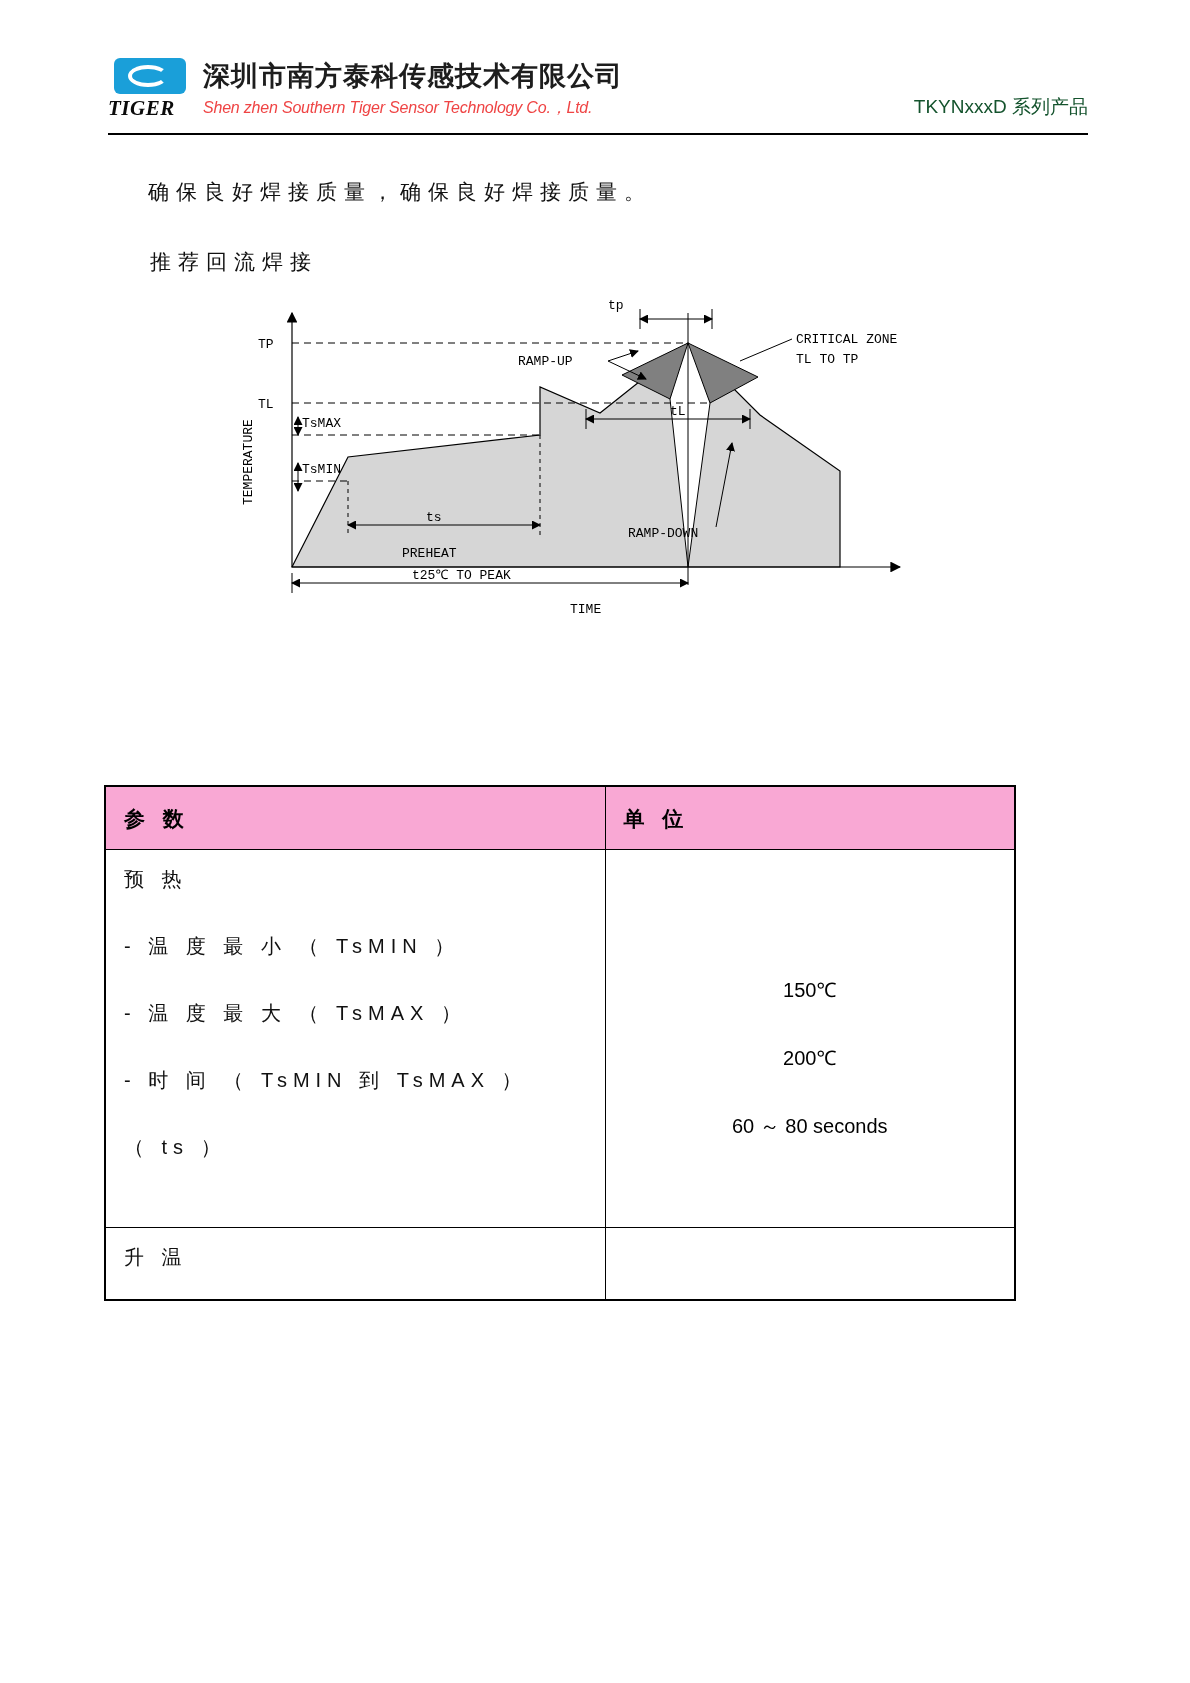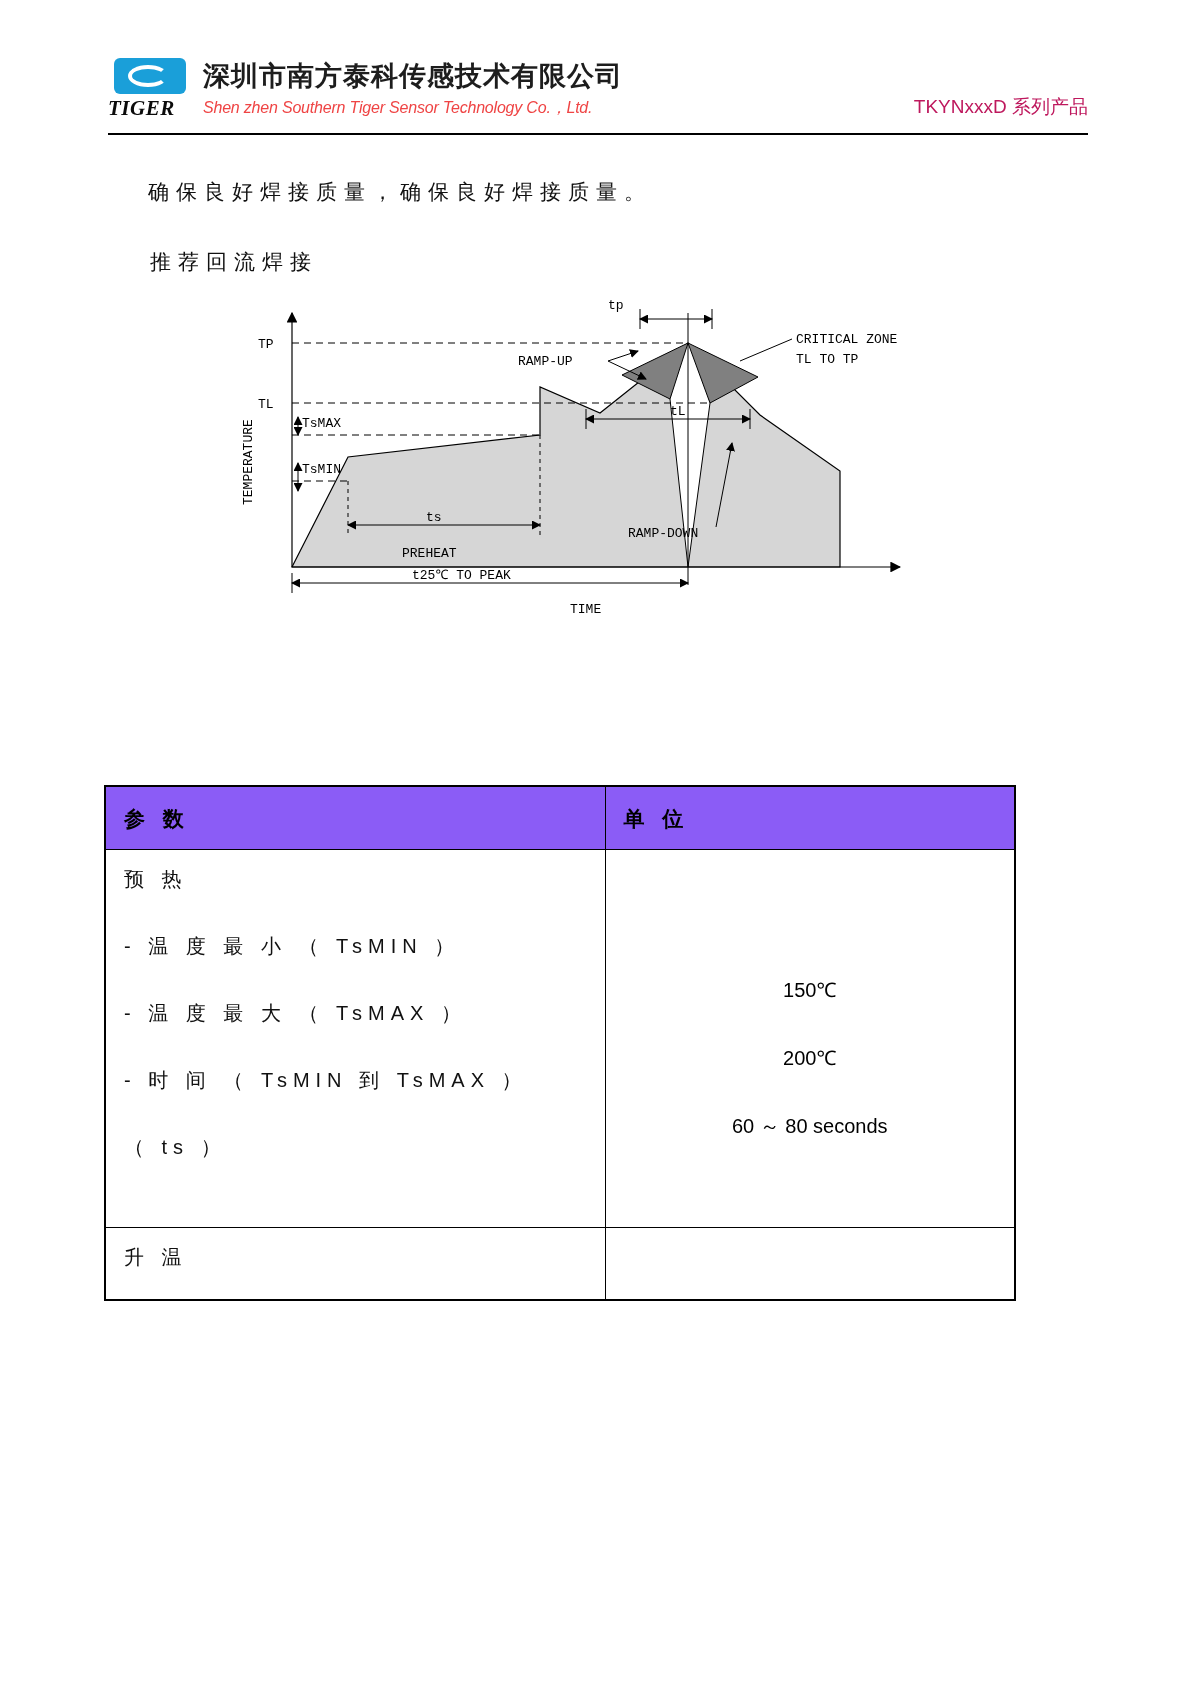--- a/index.html
+++ b/index.html
@@ -85,21 +85,21 @@
     color: #ef4444;
     letter-spacing: -0.2px;
     white-space: nowrap;
     font-style: italic;
   }
   .series {
     position: absolute;
     right: 0px;
     top: 42px;
     font-size: 19px;
-    color: #be185d;
+    color: #14532d;
     white-space: nowrap;
   }
   .header-rule {
     position: absolute;
     left: 108px;
     top: 133px;
     width: 980px;
     height: 2px;
     background: #000;
   }
@@ -136,21 +136,21 @@
     table-layout: fixed;
   }
   .table td {
     border: 1px solid #000;
     vertical-align: top;
     padding: 0;
   }
   .col-a { width: 500px; }
   .col-b { width: 410px; }
   .th {
-    background: #8b5cf6;
+    background: #f9a8d4;
     height: 62px;
   }
   .th .cell {
     font-size: 21px;
     font-weight: bold;
     letter-spacing: 6px;
     padding: 18px 0 0 18px;
     color: #000;
   }
   .cell {

